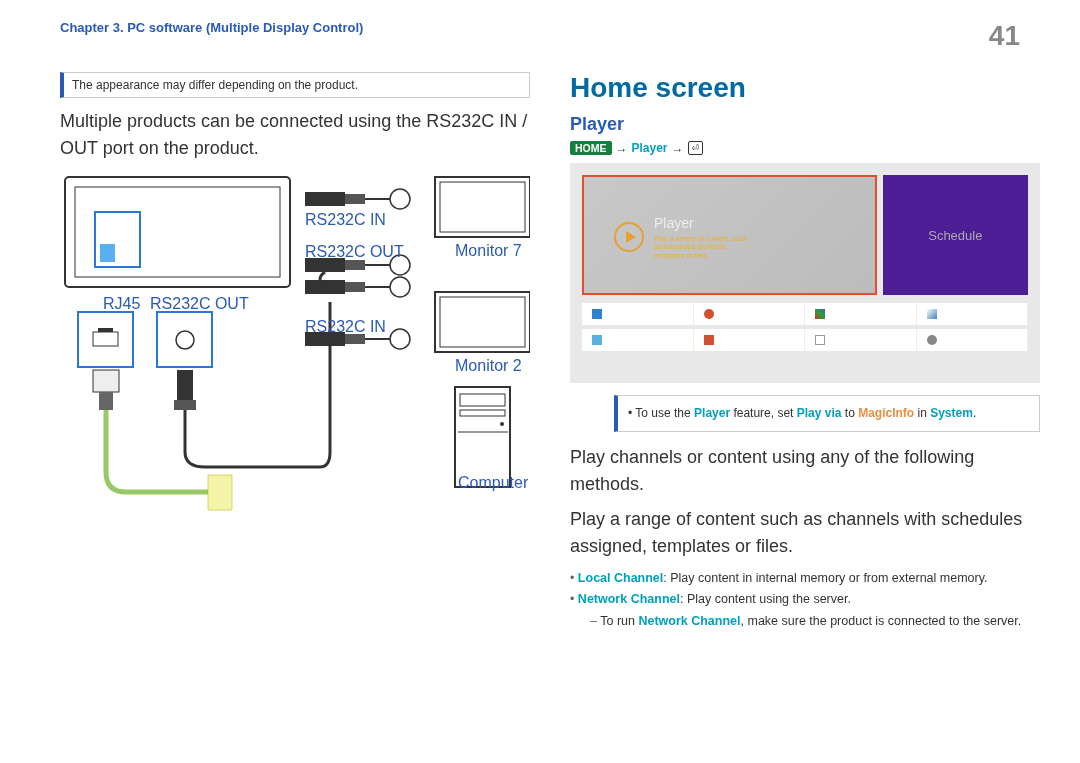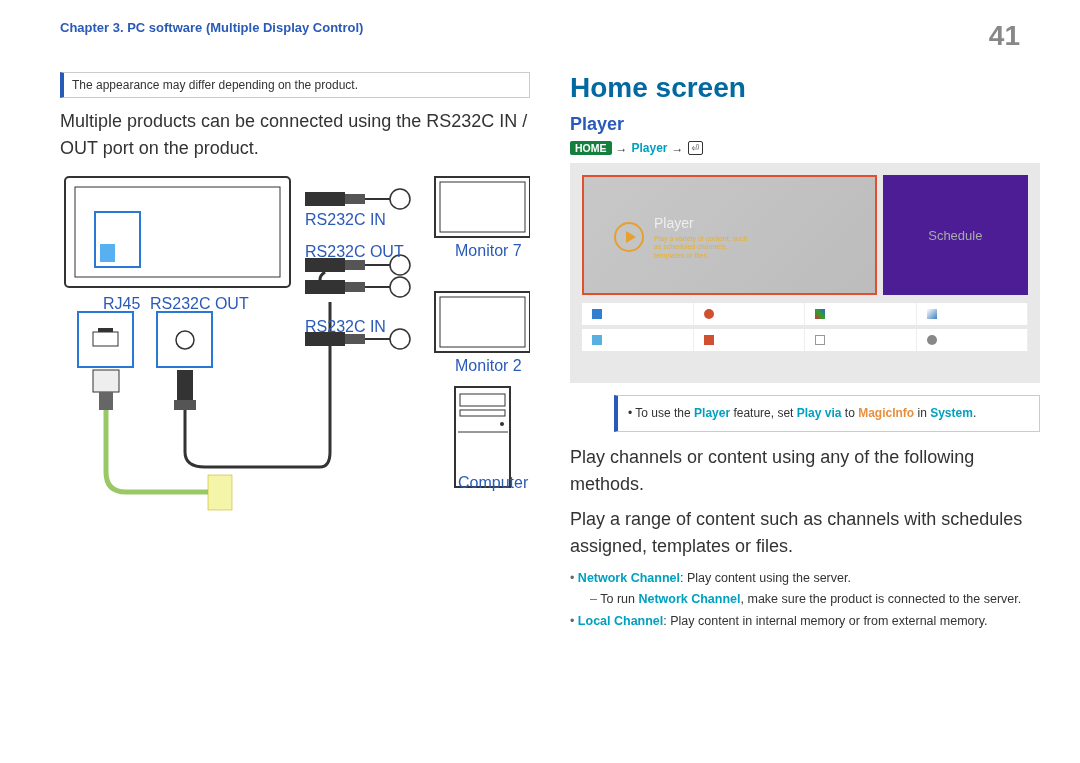--- a/index.html
+++ b/index.html
@@ -328,25 +328,25 @@
         <div>
           • <span>To use the </span><span class="accent-cyan">Player</span><span> feature, set </span><span class="accent-cyan">Play via</span><span> to </span><span class="accent-orange">MagicInfo</span><span> in </span><span class="accent-cyan">System</span><span>.</span>
         </div>
       </div>
 
       <div class="body-text">Play channels or content using any of the following methods.</div>
       <div class="body-text">Play a range of content such as channels with schedules assigned, templates or files.</div>
 
       <ul class="bullets">
         <li>
+          <span class="accent-cyan">Local Channel</span><span>: Play content in internal memory or from external memory.</span>
+        </li>
+        <li>
           <span class="accent-cyan">Network Channel</span><span>: Play content using the server.</span>
           <div class="sub-bullet">
             <span>To run </span><span class="accent-cyan">Network Channel</span><span>, make sure the product is connected to the server.</span>
           </div>
         </li>
-        <li>
-          <span class="accent-cyan">Local Channel</span><span>: Play content in internal memory or from external memory.</span>
-        </li>
       </ul>
 
     </div>
   </div>
 </div>
 
 </body></html>

